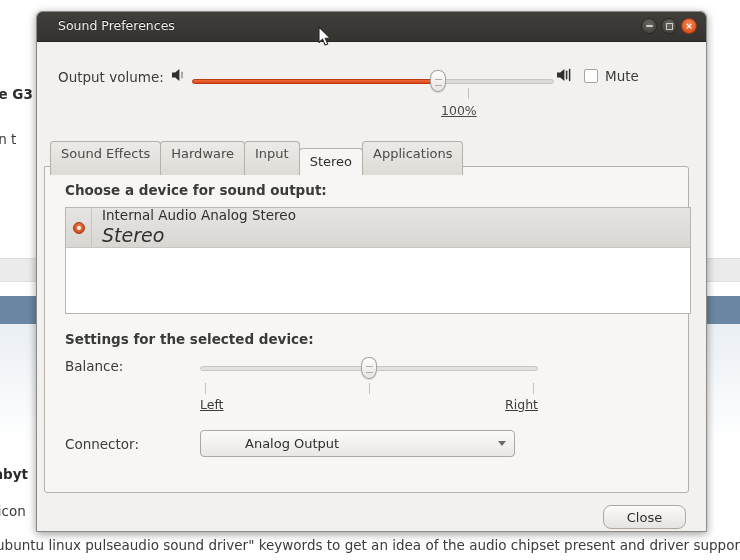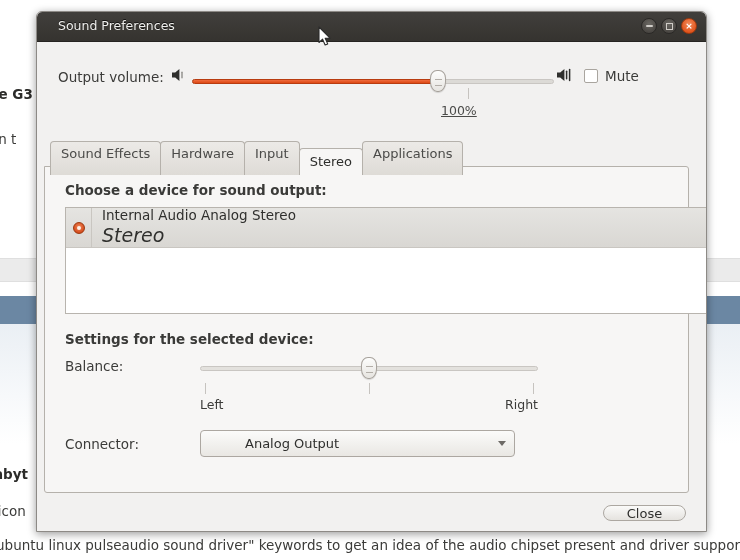--- a/index.html
+++ b/index.html
@@ -281,21 +281,21 @@
     left: 20px; top: 15px;
     font-size: 13.5px;
     font-weight: bold;
     color: #3a3a38;
   }
 
   
   .device-list {
     position: absolute;
     left: 20px; top: 40px;
-    width: 674px;
+    width: 626px;
     height: 107px;
     background: #ffffff;
     border: 1px solid #b8b4ae;
     box-sizing: border-box;
     overflow: hidden;
   }
   .device-row {
     position: relative;
     height: 39px;
     background: linear-gradient(to bottom, #e5e4e1, #d9d7d3);
@@ -375,20 +375,21 @@
     background: #c6c3bf;
   }
   .bal-ends {
     position: absolute;
     left: 155px; top: 230px;
     width: 338px;
     display: flex;
     justify-content: space-between;
     font-size: 12.5px;
     color: #3b3b39;
+    text-decoration: underline;
   }
 
   .connector-label {
     position: absolute;
     left: 20px; top: 269px;
     font-size: 13.5px;
     color: #3b3b39;
   }
   .connector-select {
     position: absolute;
@@ -408,21 +409,21 @@
     width: 0; height: 0;
     border-left: 4.5px solid transparent;
     border-right: 4.5px solid transparent;
     border-top: 5px solid #6d6a66;
   }
 
   
   .close-btn {
     position: absolute;
     left: 566px; top: 463px;
-    width: 83px; height: 16px;
+    width: 83px; height: 24px;
     background: linear-gradient(to bottom, #fafaf9, #e5e3df);
     border: 1px solid #aca7a1;
     border-radius: 8px;
     box-sizing: border-box;
     display: flex;
     align-items: center;
     justify-content: center;
     font-size: 13px;
     color: #2f2f2d;
   }

